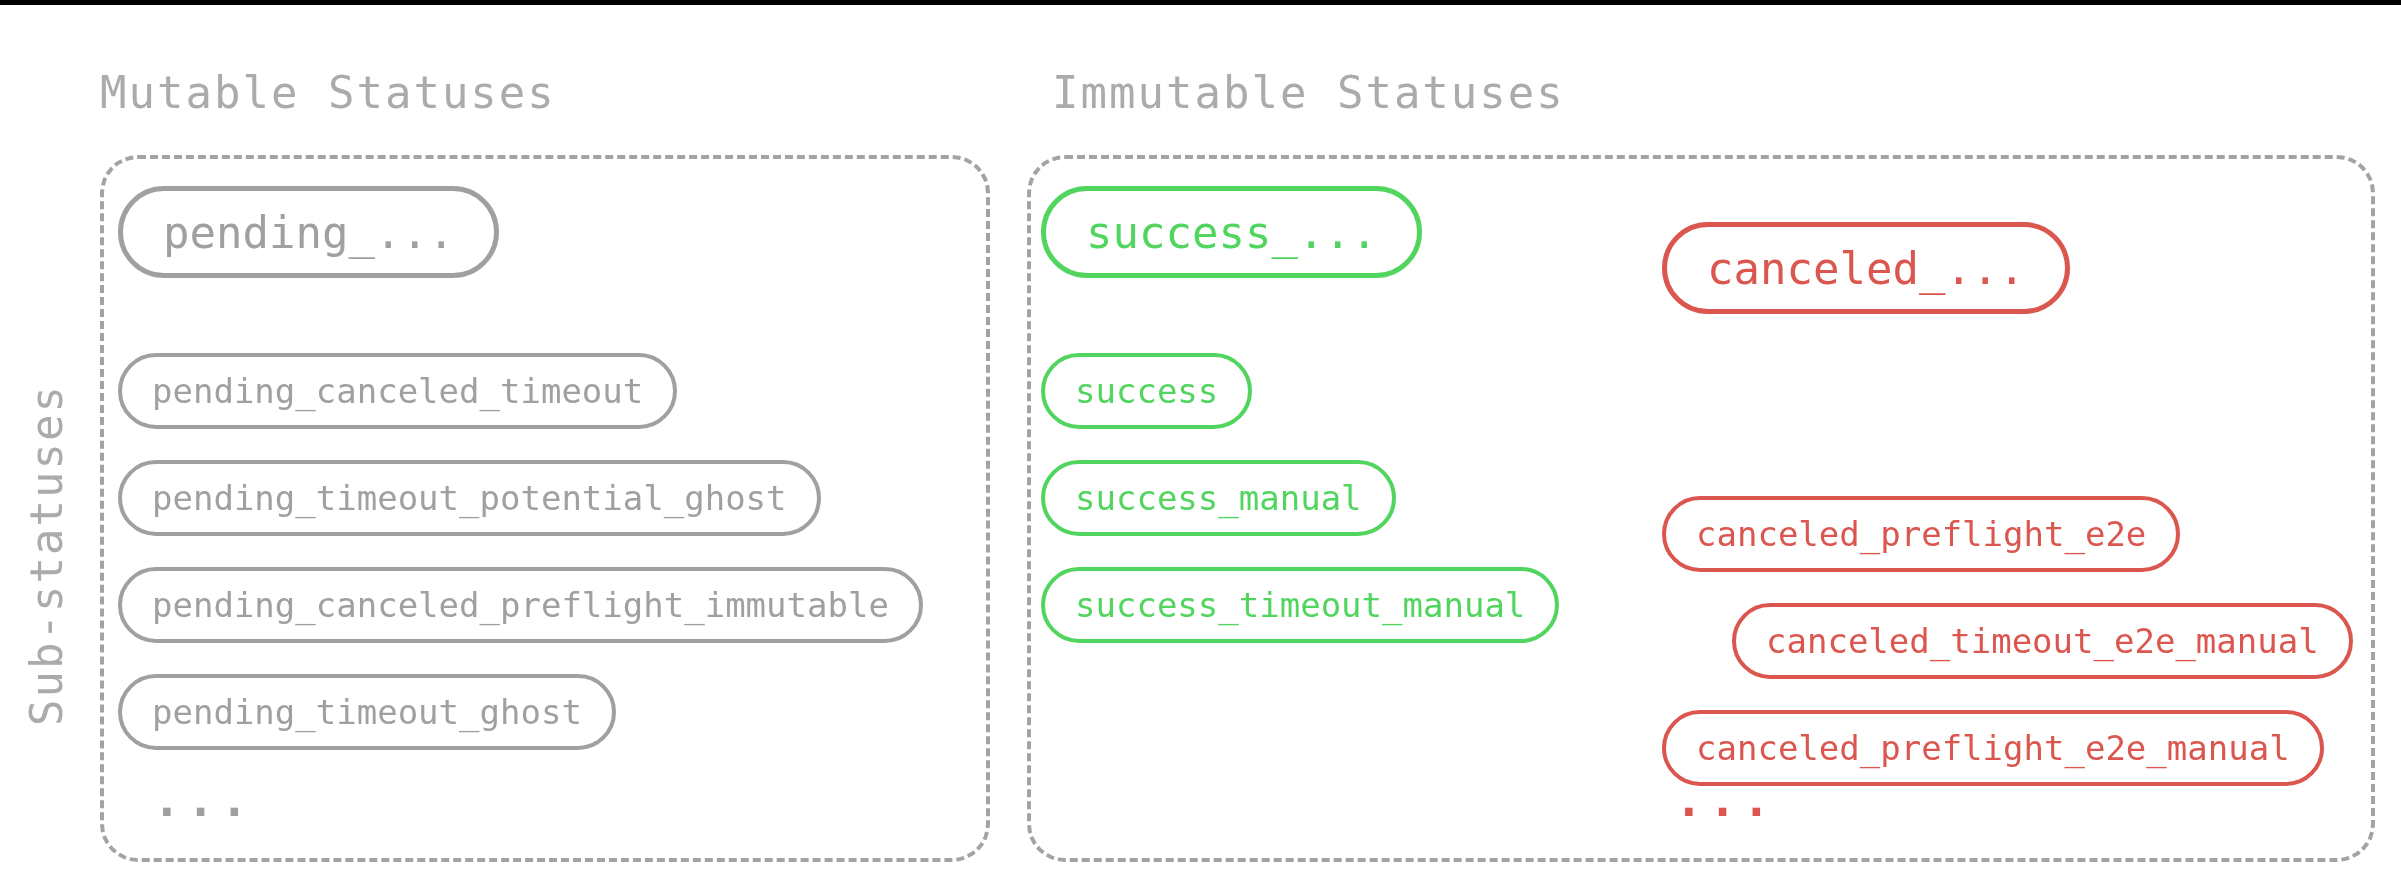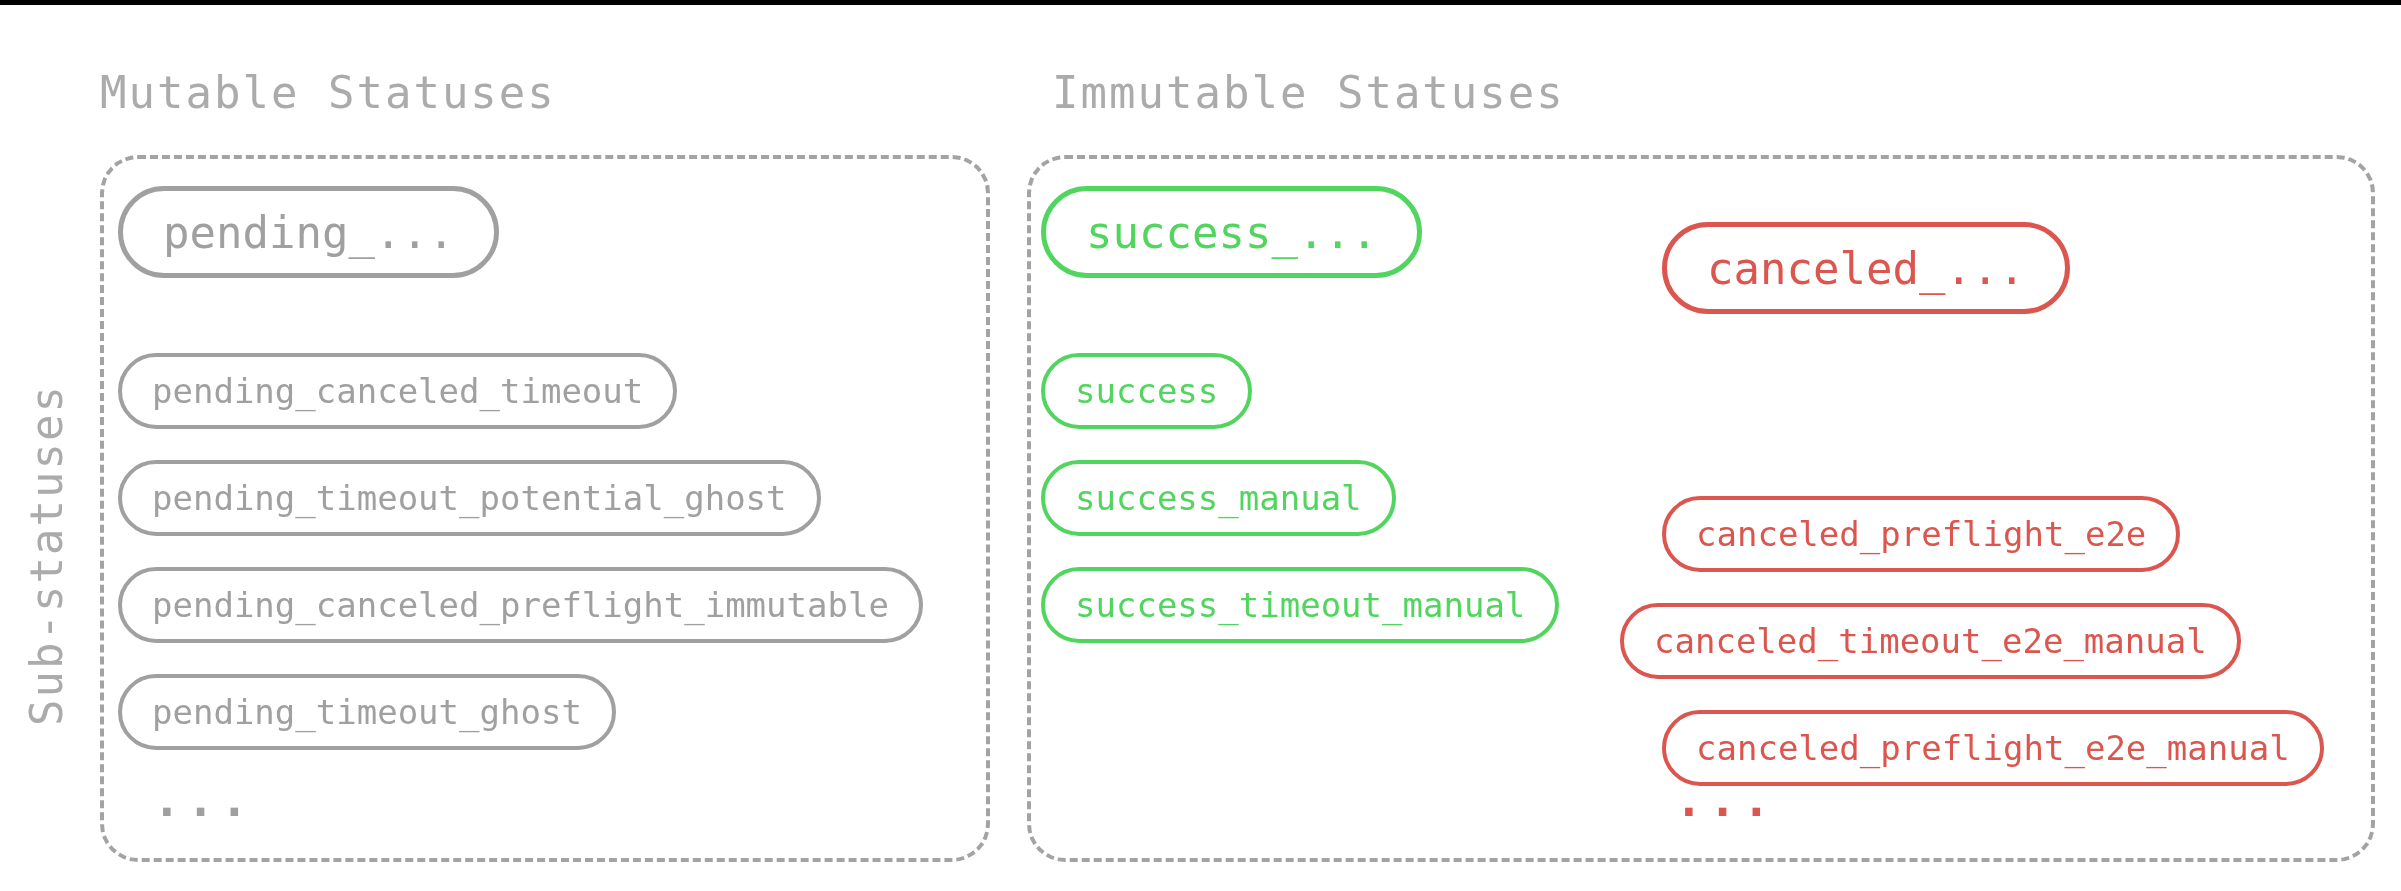--- a/index.html
+++ b/index.html
@@ -100,17 +100,17 @@
   <div class="pill gray" style="left:118px;top:674px">pending_timeout_ghost</div>
   <div class="ellipsis gray" style="left:153px;top:772px">...</div>
 
   <div class="pill lg green" style="left:1041px;top:186px">success_...</div>
   <div class="pill green" style="left:1041px;top:353px">success</div>
   <div class="pill green" style="left:1041px;top:460px">success_manual</div>
   <div class="pill green" style="left:1041px;top:567px">success_timeout_manual</div>
 
   <div class="pill lg red" style="left:1662px;top:186px">canceled_...</div>
   <div class="pill red" style="left:1662px;top:460px">canceled_preflight_e2e</div>
-  <div class="pill red" style="left:1620px;top:567px">canceled_timeout_e2e_manual</div>
+  <div class="pill red" style="left:1732px;top:567px">canceled_timeout_e2e_manual</div>
   <div class="pill red" style="left:1662px;top:674px">canceled_preflight_e2e_manual</div>
   <div class="ellipsis red" style="left:1675px;top:772px">...</div>
 
 </div>
 
 </body></html>

